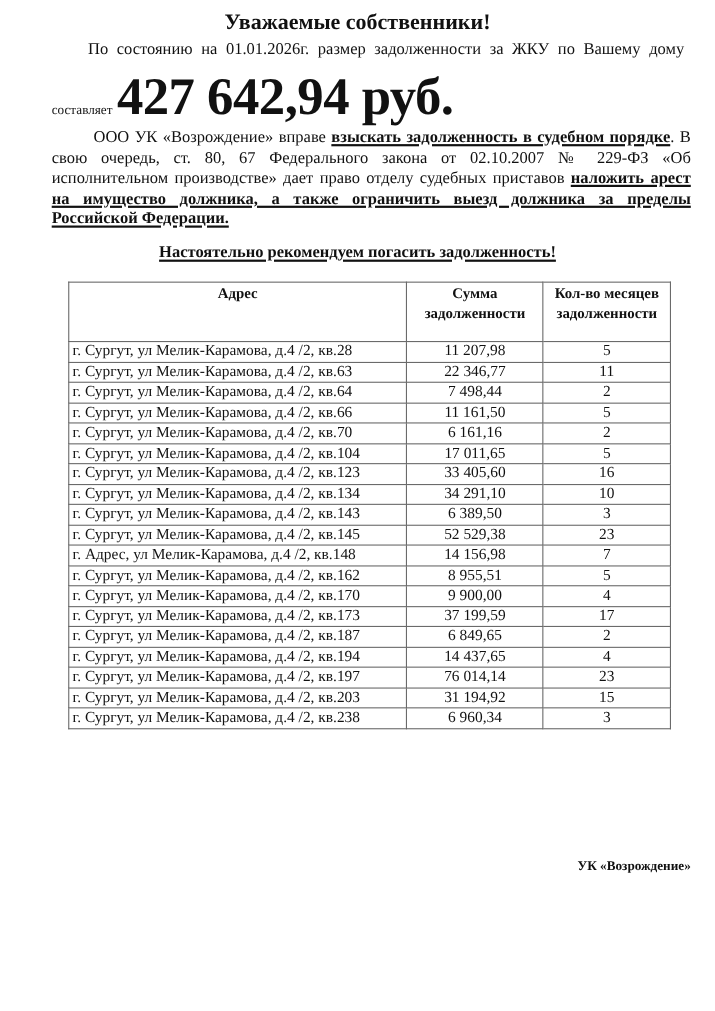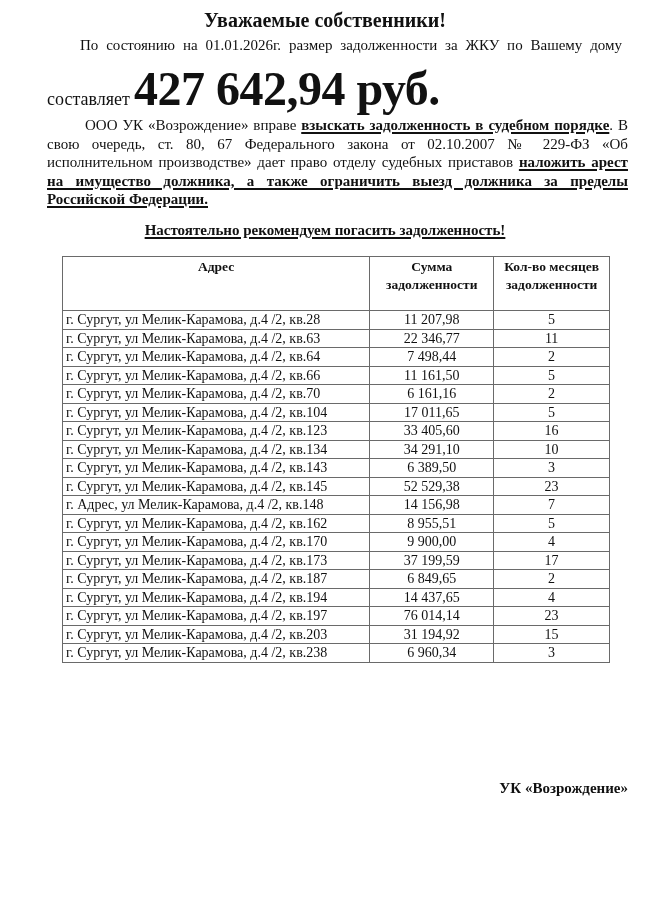--- a/index.html
+++ b/index.html
@@ -36,21 +36,21 @@
       word-spacing: 1px;
     }
     .amount-line {
       position: absolute;
       top: 64px;
       left: 47px;
       width: 580px;
       white-space: nowrap;
     }
     .amount-prefix {
-      font-size: 18px;
+      font-size: 12px;
       vertical-align: baseline;
     }
     .amount-value {
       font-size: 48px;
       font-weight: bold;
       letter-spacing: -0.5px;
       margin-left: 4px;
       line-height: 50px;
     }
     .p2 {
@@ -111,21 +111,21 @@
       text-align: center;
     }
     .col-addr { width: 300px; }
     .col-sum { width: 121px; }
     .col-cnt { width: 113px; }
     .signature {
       position: absolute;
       top: 780px;
       right: 22px;
       font-weight: bold;
-      font-size: 15px;
+      font-size: 12px;
     }
   </style>
 </head>
 <body>
 
 <div class="greeting">Уважаемые собственники!</div>
 
 <div class="p1">По состоянию на 01.01.2026г.  размер задолженности за ЖКУ по Вашему дому</div>
 
 <div class="amount-line">

